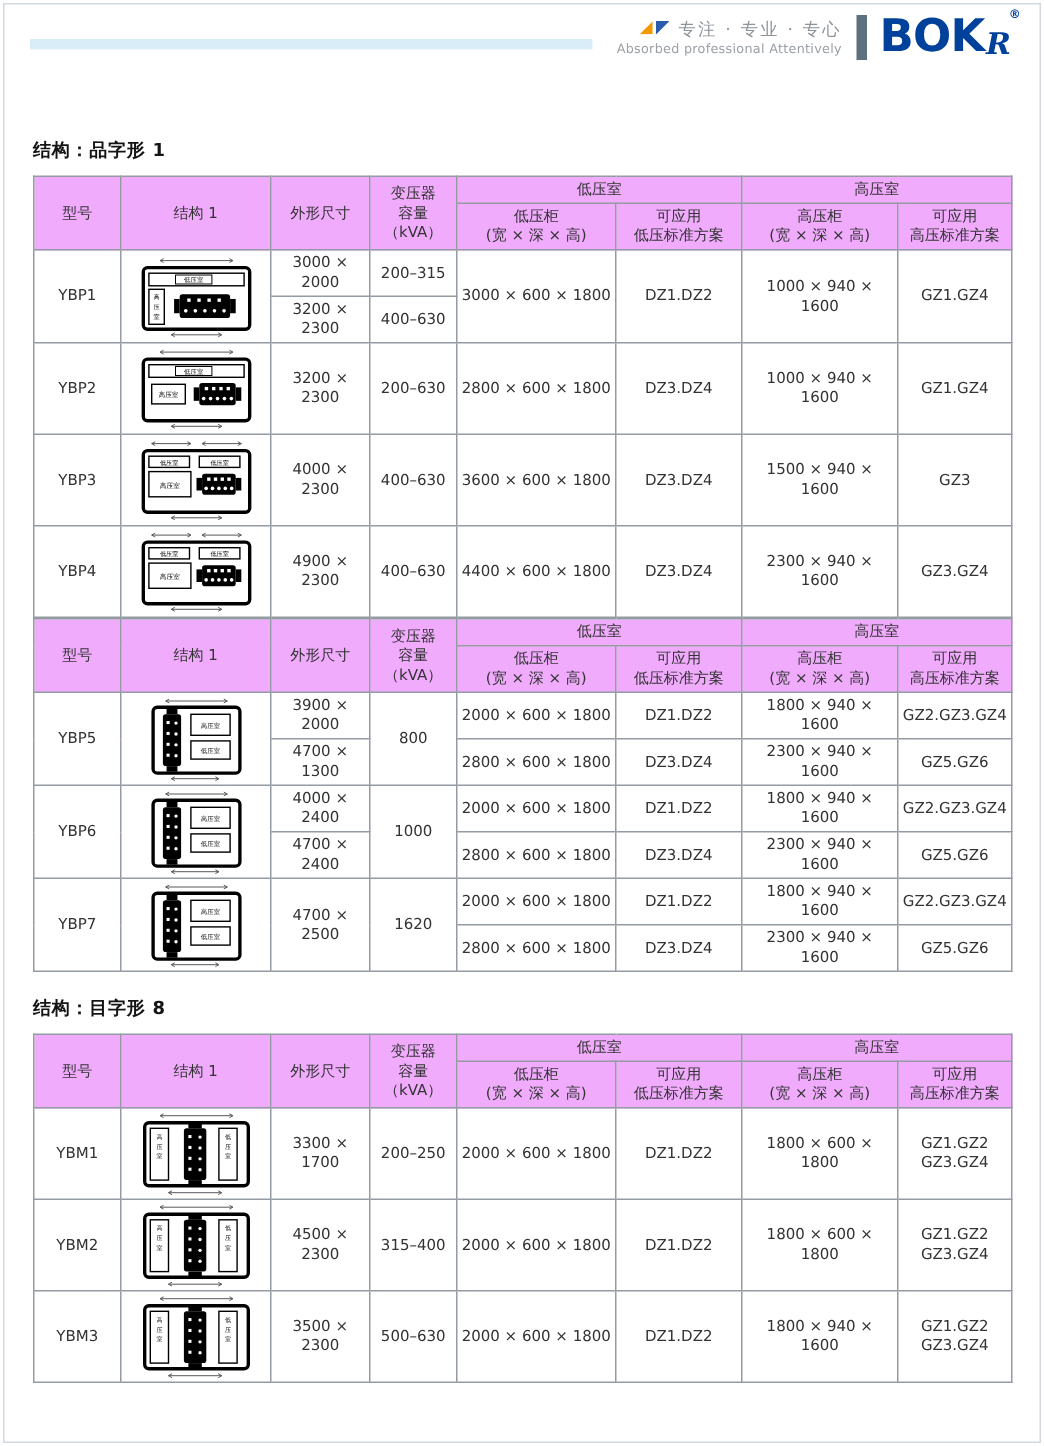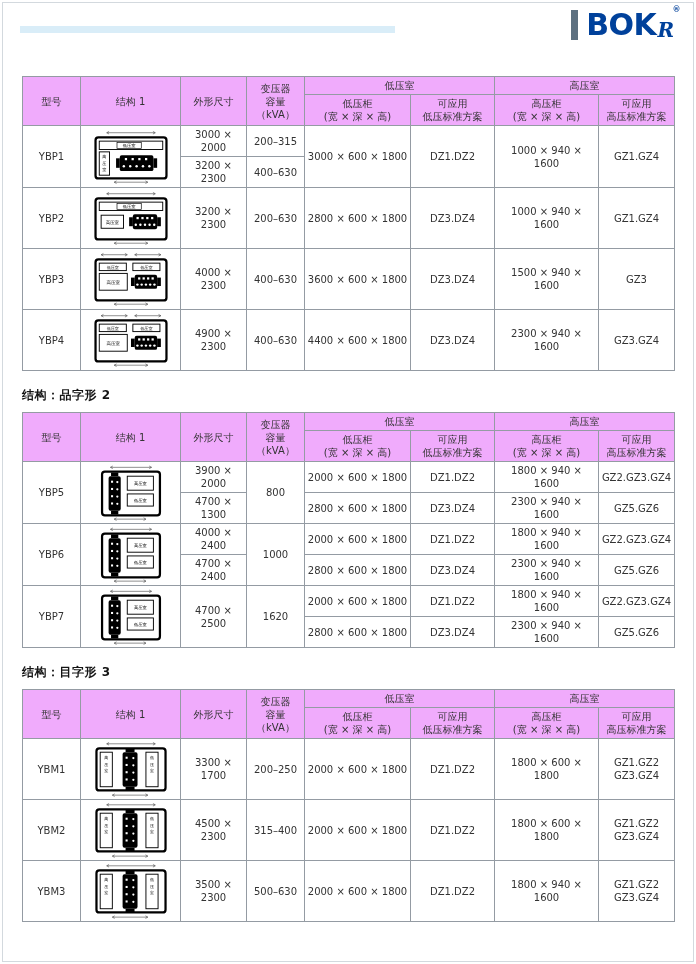--- a/index.html
+++ b/index.html
@@ -37,26 +37,33 @@
   .line{display:block;}
 </style>
 </head>
 <body>
 
 <div class="page">
   <div class="page-border"></div>
   <div class="top-strip"></div>
 
   <div class="brand">
+    <div class="slogan">
+      <div class="slogan-cn">
+        <span class="tri tri-orange"></span><span class="tri tri-blue"></span><span>专注 · 专业 · 专心</span>
+      </div>
+      <div class="slogan-en">Absorbed professional Attentively</div>
+    </div>
     <div class="brand-bar"></div>
     <div class="brand-name"><span>BOK</span><span class="brand-r">R</span><span class="reg">®</span></div>
   </div>
 
   <div class="content">
     <div id="sections">
+        <div class="section-label">结构：品字形 1</div>
         <table class="spec">
           <colgroup>
             <col style="width: 58px;">
             <col style="width: 100px;">
             <col style="width: 66px;">
             <col style="width: 58px;">
             <col style="width: 106px;">
             <col style="width: 84px;">
             <col style="width: 104px;">
             <col style="width: 76px;">
@@ -301,21 +308,20 @@
               </td>
               <td class="value-cell">
                 <span class="line">2300 × 940 × 1600</span>
               </td>
               <td class="value-cell">
                 <span class="line">GZ3.GZ4</span>
               </td>
             </tr>
           </tbody>
         </table>
-        <div class="section-label">结构：品字形 2</div>
         <table class="spec">
           <colgroup>
             <col style="width: 58px;">
             <col style="width: 100px;">
             <col style="width: 66px;">
             <col style="width: 58px;">
             <col style="width: 106px;">
             <col style="width: 84px;">
             <col style="width: 104px;">
             <col style="width: 76px;">
@@ -541,21 +547,21 @@
               </td>
               <td class="value-cell">
                 <span class="line">2300 × 940 × 1600</span>
               </td>
               <td class="value-cell">
                 <span class="line">GZ5.GZ6</span>
               </td>
             </tr>
           </tbody>
         </table>
-        <div class="section-label">结构：目字形 3</div>
+        <div class="section-label">结构：目字形 8</div>
         <table class="spec">
           <colgroup>
             <col style="width: 58px;">
             <col style="width: 100px;">
             <col style="width: 66px;">
             <col style="width: 58px;">
             <col style="width: 106px;">
             <col style="width: 84px;">
             <col style="width: 104px;">
             <col style="width: 76px;">

